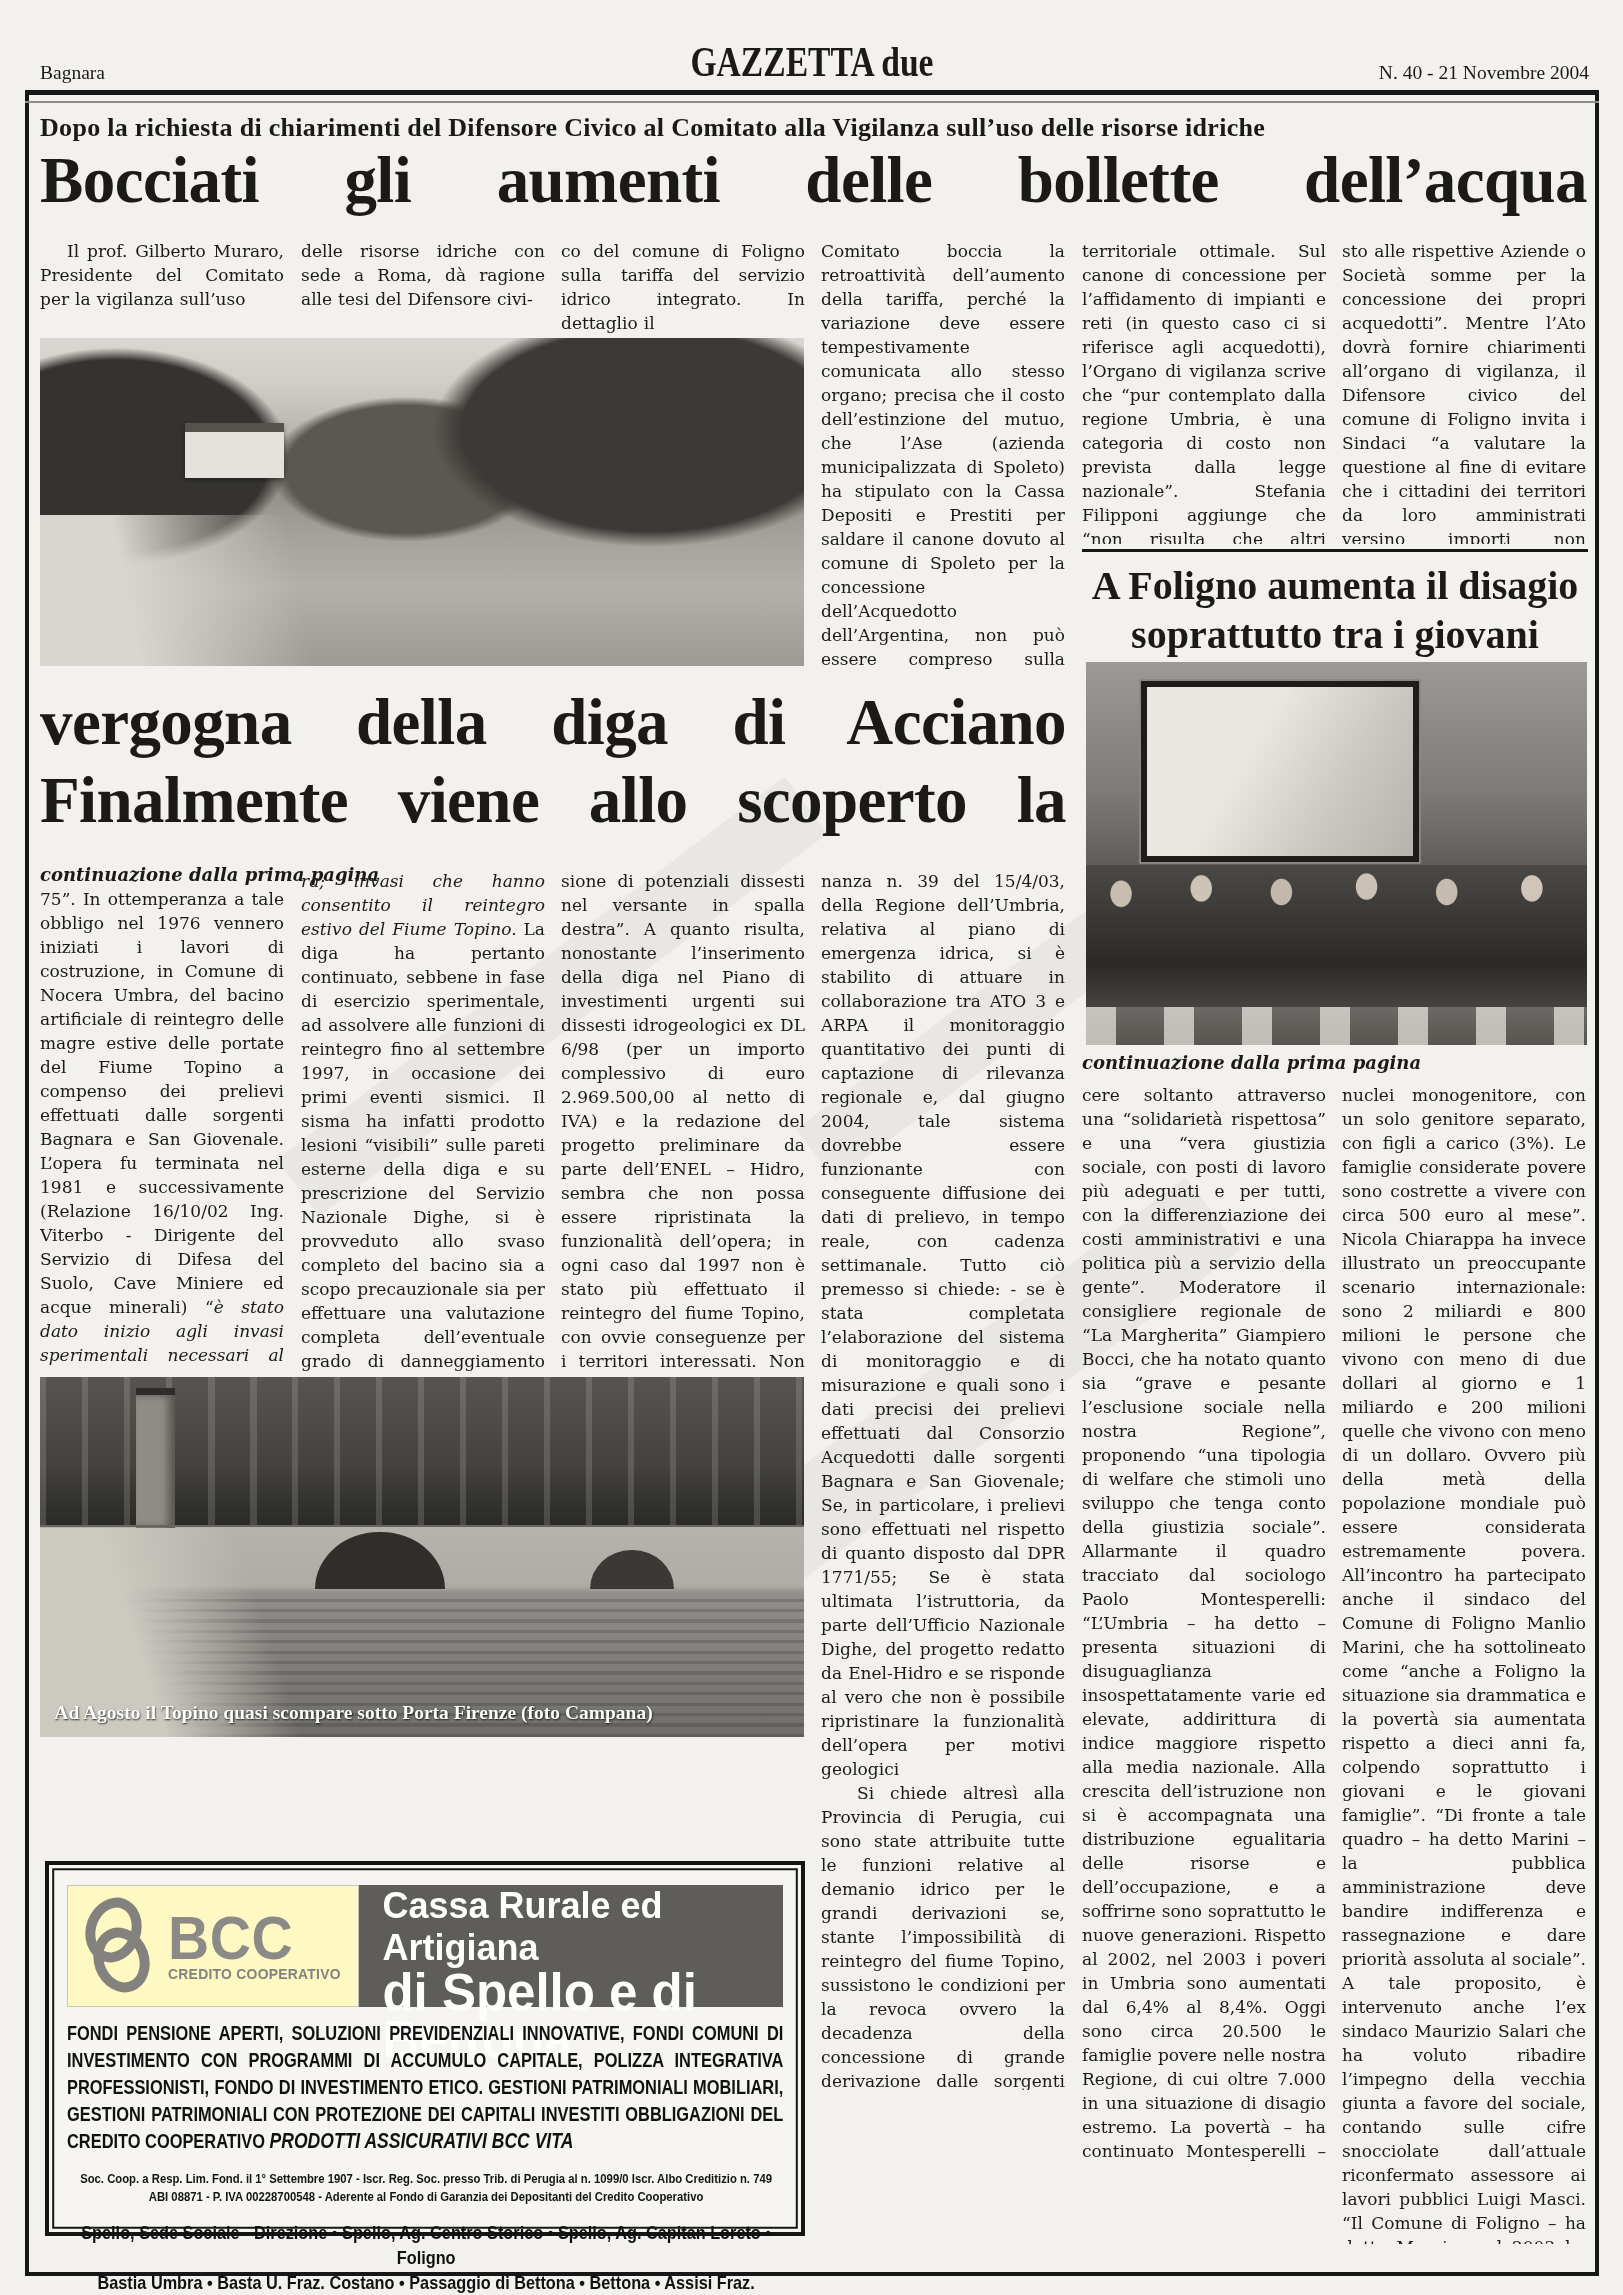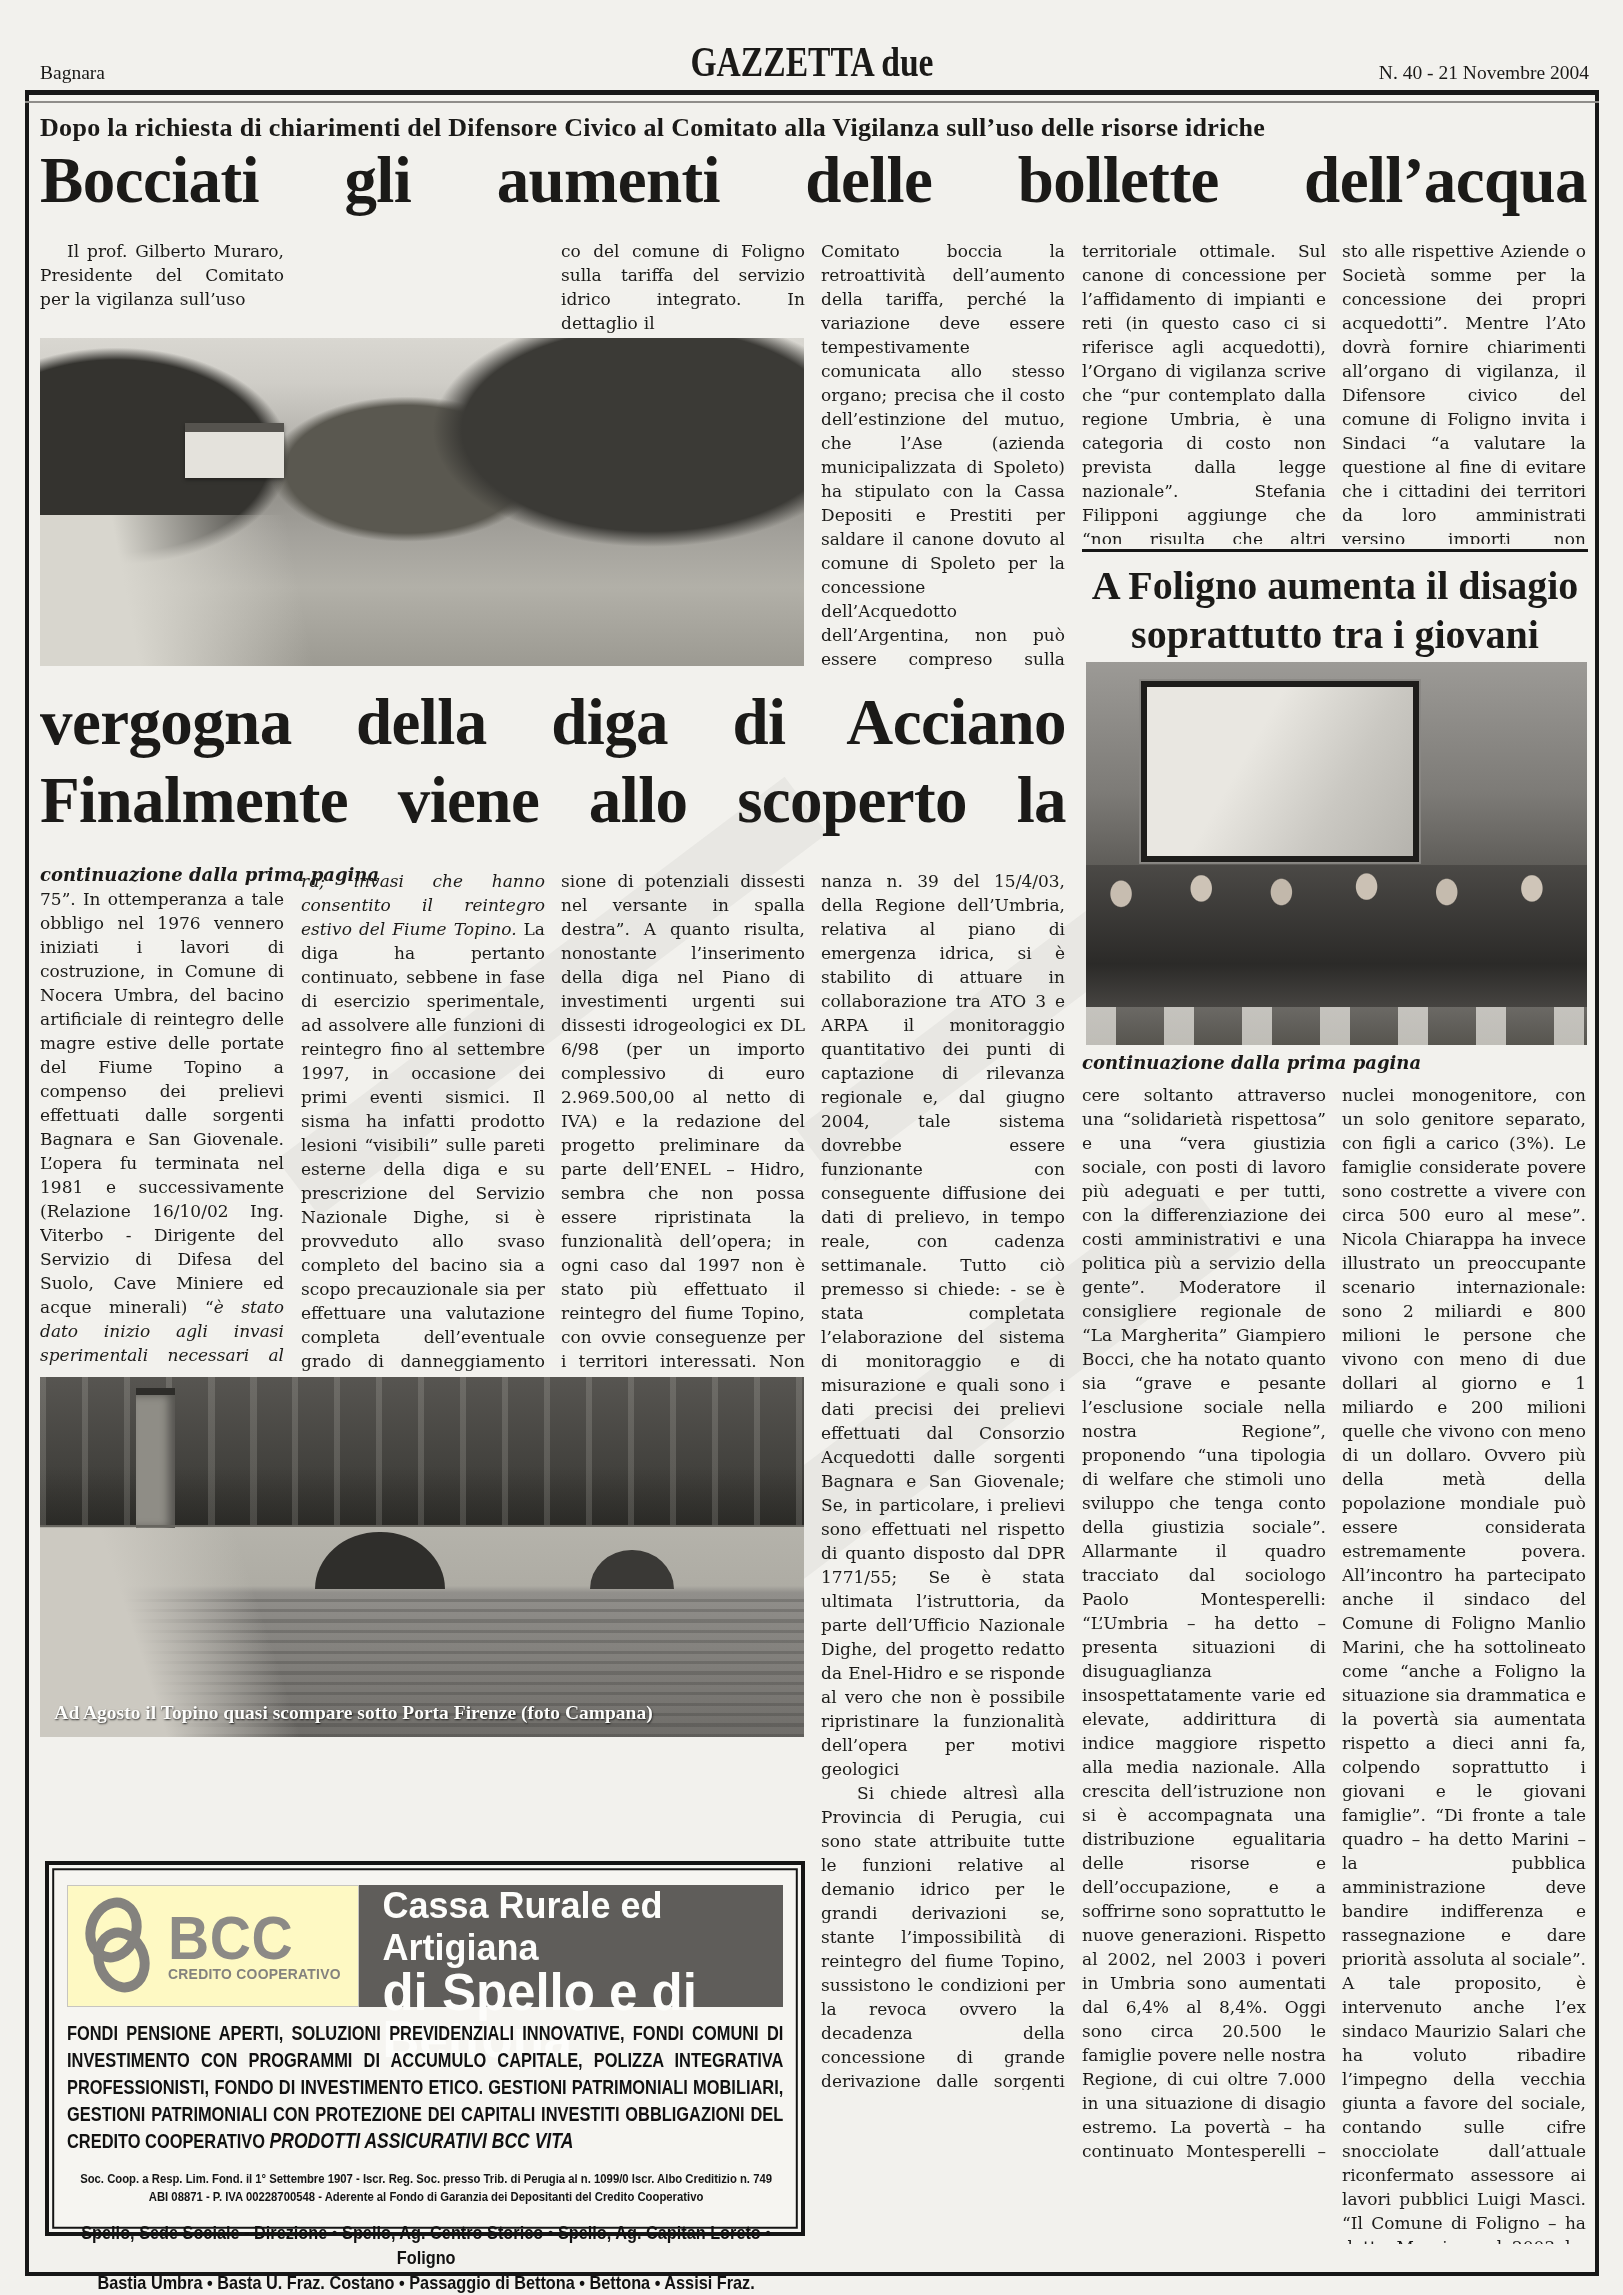--- a/index.html
+++ b/index.html
@@ -110,20 +110,21 @@
   <div class="abs hdr-small" style="left:40px;top:62px;">Bagnara</div>
   <div class="abs masthead" style="left:50%;top:38px;">GAZZETTA due</div>
   <div class="abs hdr-small" style="right:34px;top:62px;">N. 40 - 21 Novembre 2004</div>
   <div class="frame"></div>
   <div class="thinrule"></div>
 
   <div class="abs kicker" style="left:40px;top:113px;width:1547px;">Dopo la richiesta di chiarimenti del Difensore Civico al Comitato alla Vigilanza sull’uso delle risorse idriche</div>
   <div class="abs h1" style="left:40px;top:144px;width:1547px;">Bocciati gli aumenti delle bollette dell’acqua</div>
 
   <div class="abs col body-text ind" style="left:40px;top:239px;height:99px;">Il prof. Gilberto Muraro, Presidente del Comitato per la vigilanza sull’uso</div>
+  <div class="abs col body-text" style="left:301px;top:239px;height:99px;">delle risorse idriche con sede a Roma, dà ragione alle tesi del Difensore civi-</div>
   <div class="abs col body-text" style="left:561px;top:239px;height:99px;">co del comune di Foligno sulla tariffa del servizio idrico integrato. In dettaglio il</div>
   <div class="abs col body-text" style="left:821px;top:239px;height:435px;">Comitato boccia la retroattività dell’aumento della tariffa, perché la variazione deve essere tempestivamente comunicata allo stesso organo; precisa che il costo dell’estinzione del mutuo, che l’Ase (azienda municipalizzata di Spoleto) ha stipulato con la Cassa Depositi e Prestiti per saldare il canone dovuto al comune di Spoleto per la concessione dell’Acquedotto dell’Argentina, non può essere compreso sulla bolletta degli utenti degli altri 22 Comuni costituenti l’Ambito</div>
   <div class="abs col body-text" style="left:1082px;top:239px;height:305px;">territoriale ottimale. Sul canone di concessione per l’affidamento di impianti e reti (in questo caso ci si riferisce agli acquedotti), l’Organo di vigilanza scrive che “pur contemplato dalla regione Umbria, è una categoria di costo non prevista dalla legge nazionale”. Stefania Filipponi aggiunge che “non risulta che altri Comuni abbiano richie-</div>
   <div class="abs col body-text" style="left:1342px;top:239px;height:305px;">
     <span>sto alle rispettive Aziende o Società somme per la concessione dei propri acquedotti”. Mentre l’Ato dovrà fornire chiarimenti all’organo di vigilanza, il Difensore civico del comune di Foligno invita i Sindaci “a valutare la questione al fine di evitare che i cittadini dei territori da loro amministrati versino importi non dovuti”.</span>
     
   </div>
 
   <div class="photo photo1" style="left:40px;top:338px;width:764px;height:328px;">
     <div class="house"></div>

